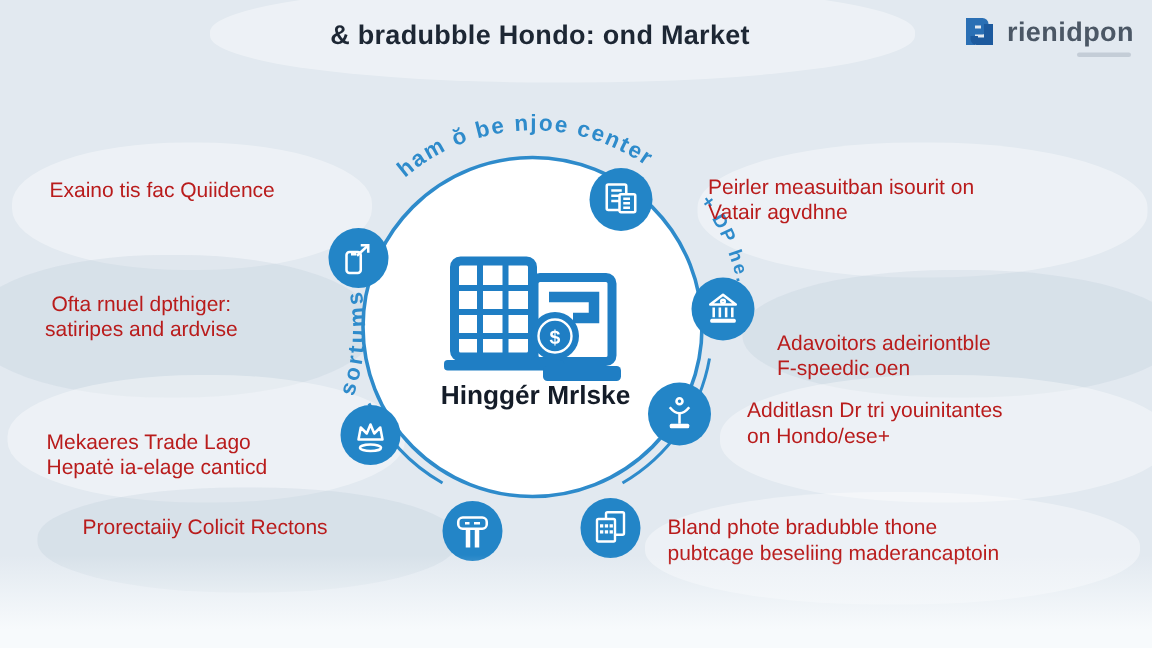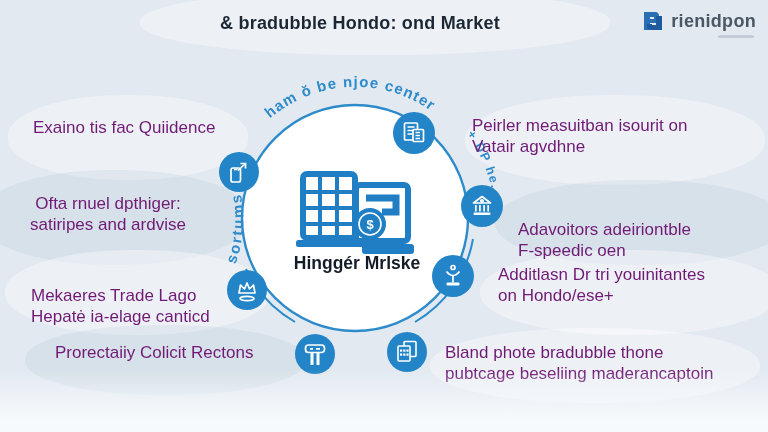--- a/index.html
+++ b/index.html
@@ -18,21 +18,21 @@
   }
   
   #title{
     position:absolute;left:120px;top:13px;width:480px;text-align:center;
     font-size:18px;font-weight:800;color:#1d2734;letter-spacing:.2px;
   }
   #logo{position:absolute;top:8px;right:12px;display:flex;align-items:flex-start;gap:5px;}
   #logo .brand{font-size:18px;font-weight:600;color:#4b5765;letter-spacing:.3px;line-height:26px;}
   #logo .tagline-line{position:absolute;right:2px;top:27px;width:36px;height:3px;background:#c4cdd7;border-radius:2px;}
   
-  .item{position:absolute;color:#701a75;font-size:17px;line-height:1.22;font-weight:500;}
+  .item{position:absolute;color:#b91c1c;font-size:14px;line-height:1.22;font-weight:500;}
   .item div{white-space:nowrap;}
   #l1{left:33px;top:118px;}
   #l2{left:30px;top:194px;text-align:center;}
   #l3{left:31px;top:265px;margin-top:21px;}
   #l4{left:55px;top:343px;}
   #r1{left:472px;top:116px;}
   #r2{left:518px;top:195px;margin-top:25px;}
   #r3{left:498px;top:265px;}
   #r4{left:445px;top:343px;}
   

